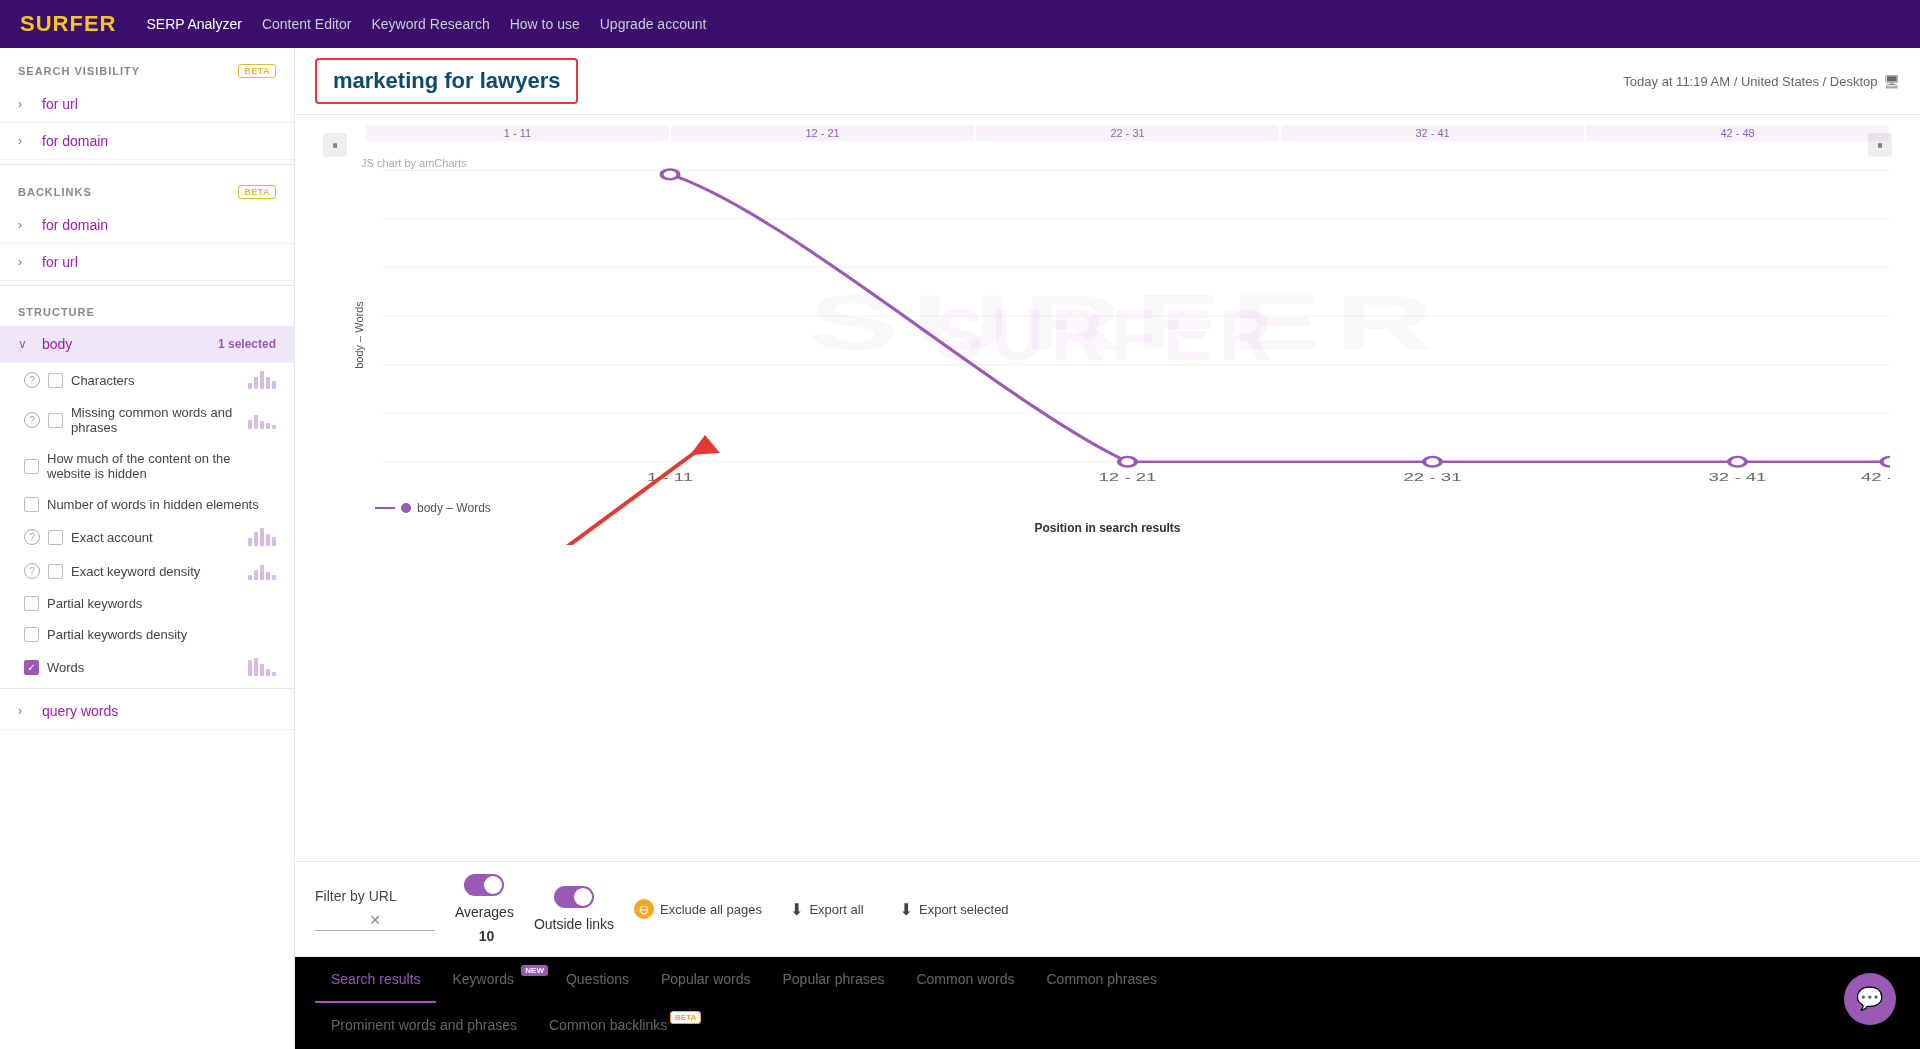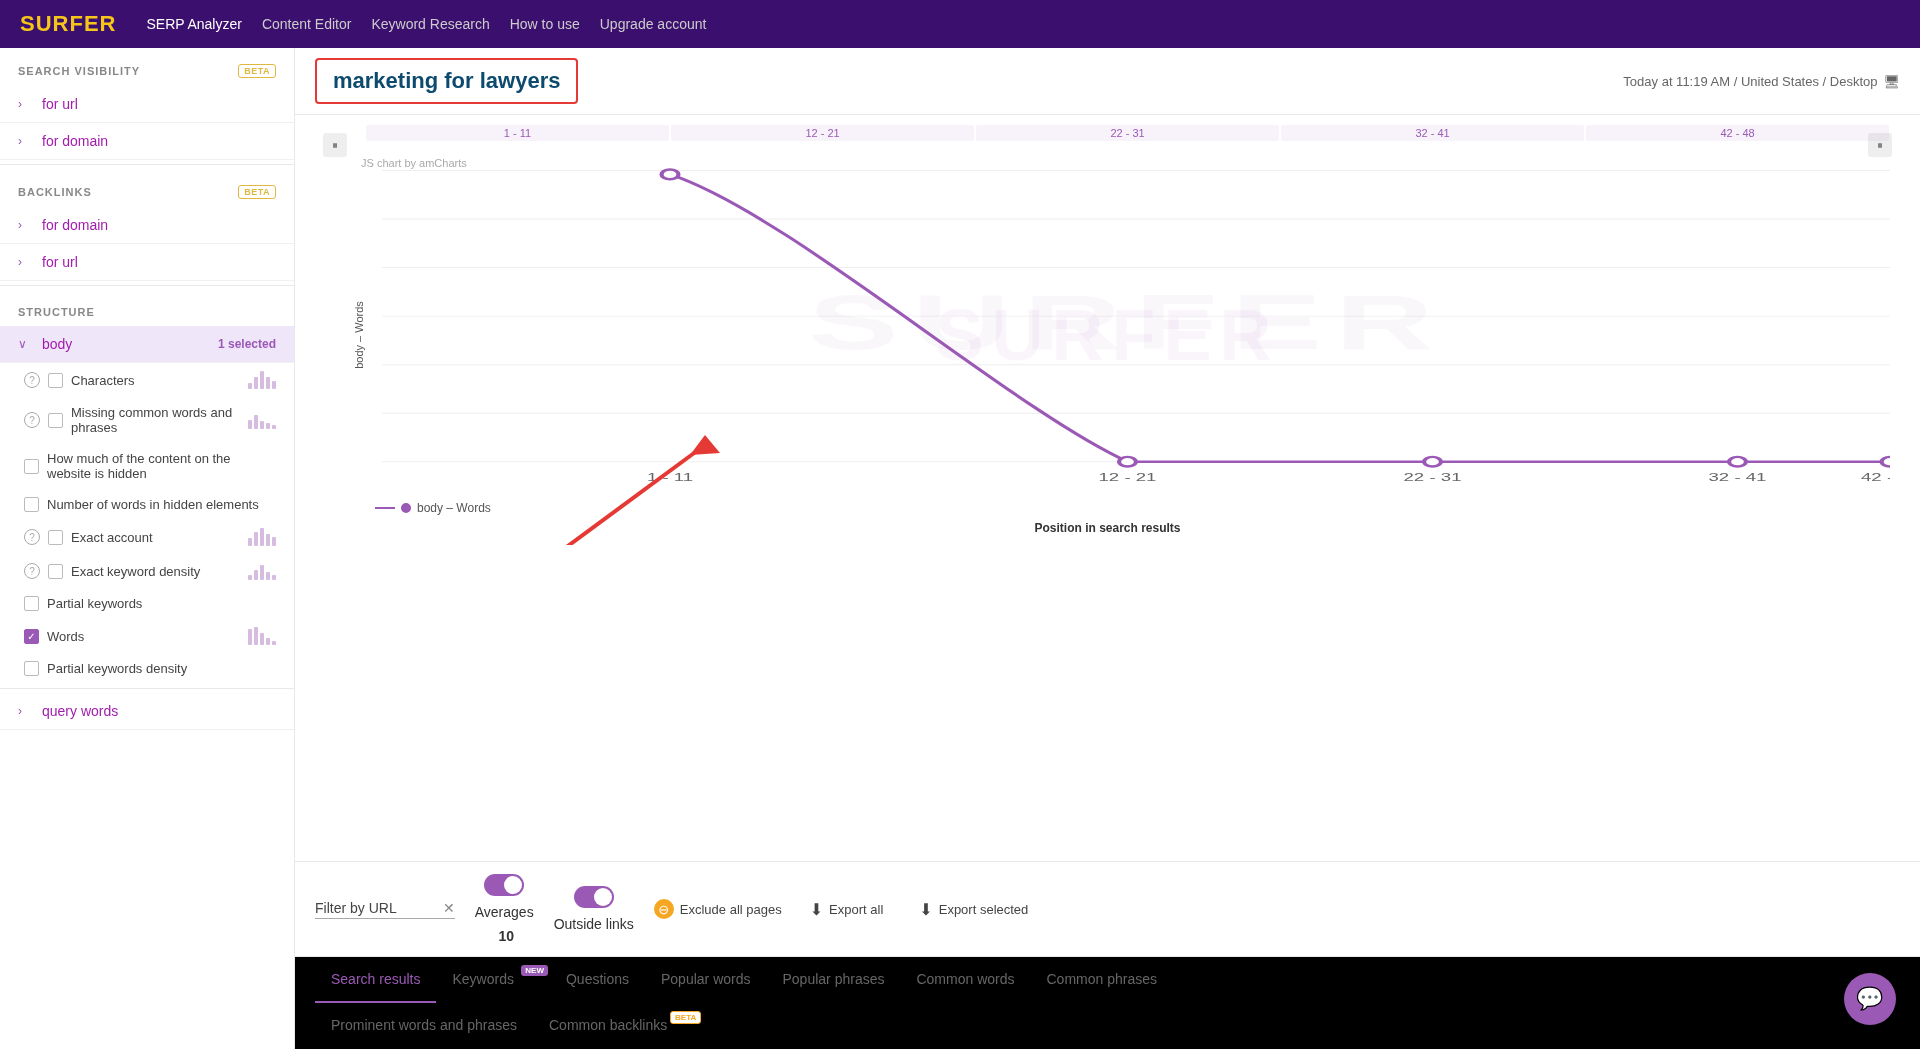--- a/index.html
+++ b/index.html
@@ -327,20 +327,21 @@
       background: #fff;
       border-top: 1px solid #e8e8e8;
       gap: 20px;
     }
     .filter-url-wrap {
       display: flex;
       align-items: center;
       border-bottom: 1.5px solid #aaa;
       padding-bottom: 2px;
       gap: 8px;
+      flex-direction: column;
     }
     .filter-url-input {
       border: none;
       outline: none;
       font-size: 14px;
       color: #444;
       background: transparent;
       width: 120px;
     }
     .filter-clear {
@@ -620,38 +621,38 @@
         </div>
       </div>
     </div>
 
     <div class="checkbox-item">
       <span class="cb-box"></span>
       <span class="cb-label">Partial keywords</span>
     </div>
 
     <div class="checkbox-item">
+      <span class="cb-box"></span>
+      <span class="cb-label">Partial keywords density</span>
+    </div>
+
+    <div class="checkbox-item">
       <span class="cb-box checked"></span>
       <span class="cb-label">Words</span>
       <div class="mini-chart">
         <div class="mini-bars">
           <div class="mini-bar" style="height:16px"></div>
           <div class="mini-bar" style="height:18px"></div>
           <div class="mini-bar" style="height:12px"></div>
           <div class="mini-bar" style="height:7px"></div>
           <div class="mini-bar" style="height:4px"></div>
         </div>
       </div>
     </div>
 
-    <div class="checkbox-item">
-      <span class="cb-box"></span>
-      <span class="cb-label">Partial keywords density</span>
-    </div>
-
     <div class="sidebar-divider"></div>
 
     <div class="sidebar-item">
       <span class="sidebar-item-chevron">›</span>
       <span class="sidebar-item-label">query words</span>
     </div>
 
   </aside>
 
   <div class="content-area">

